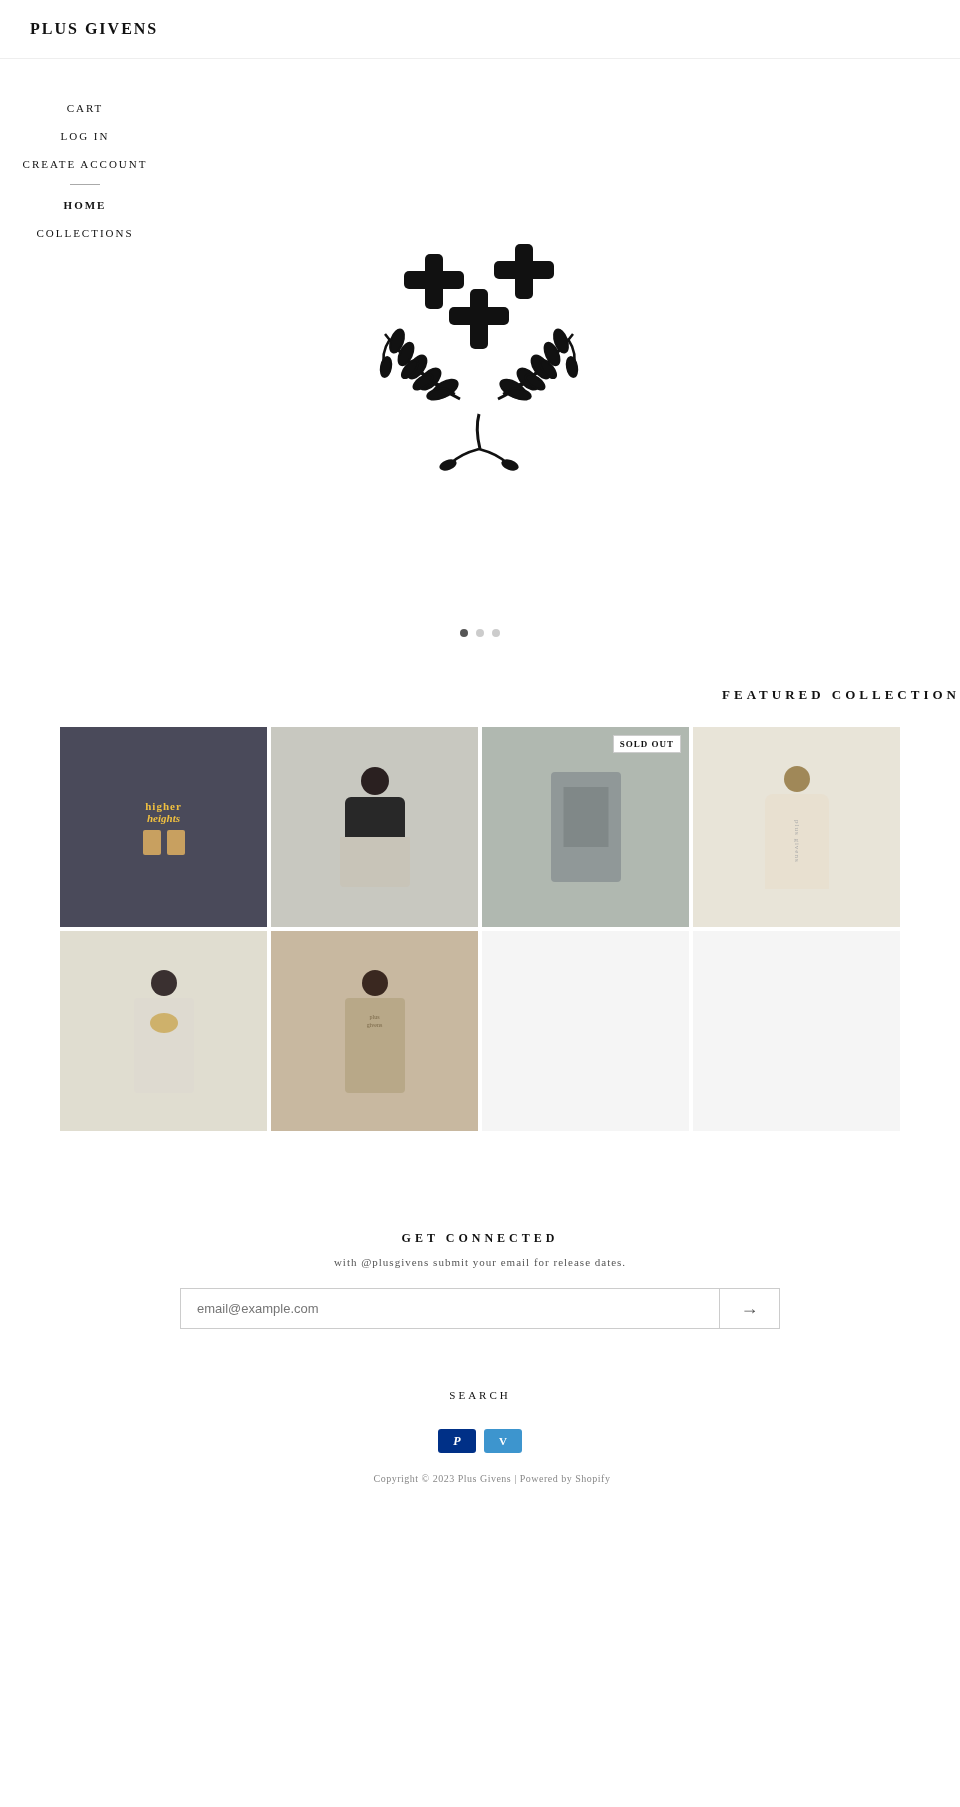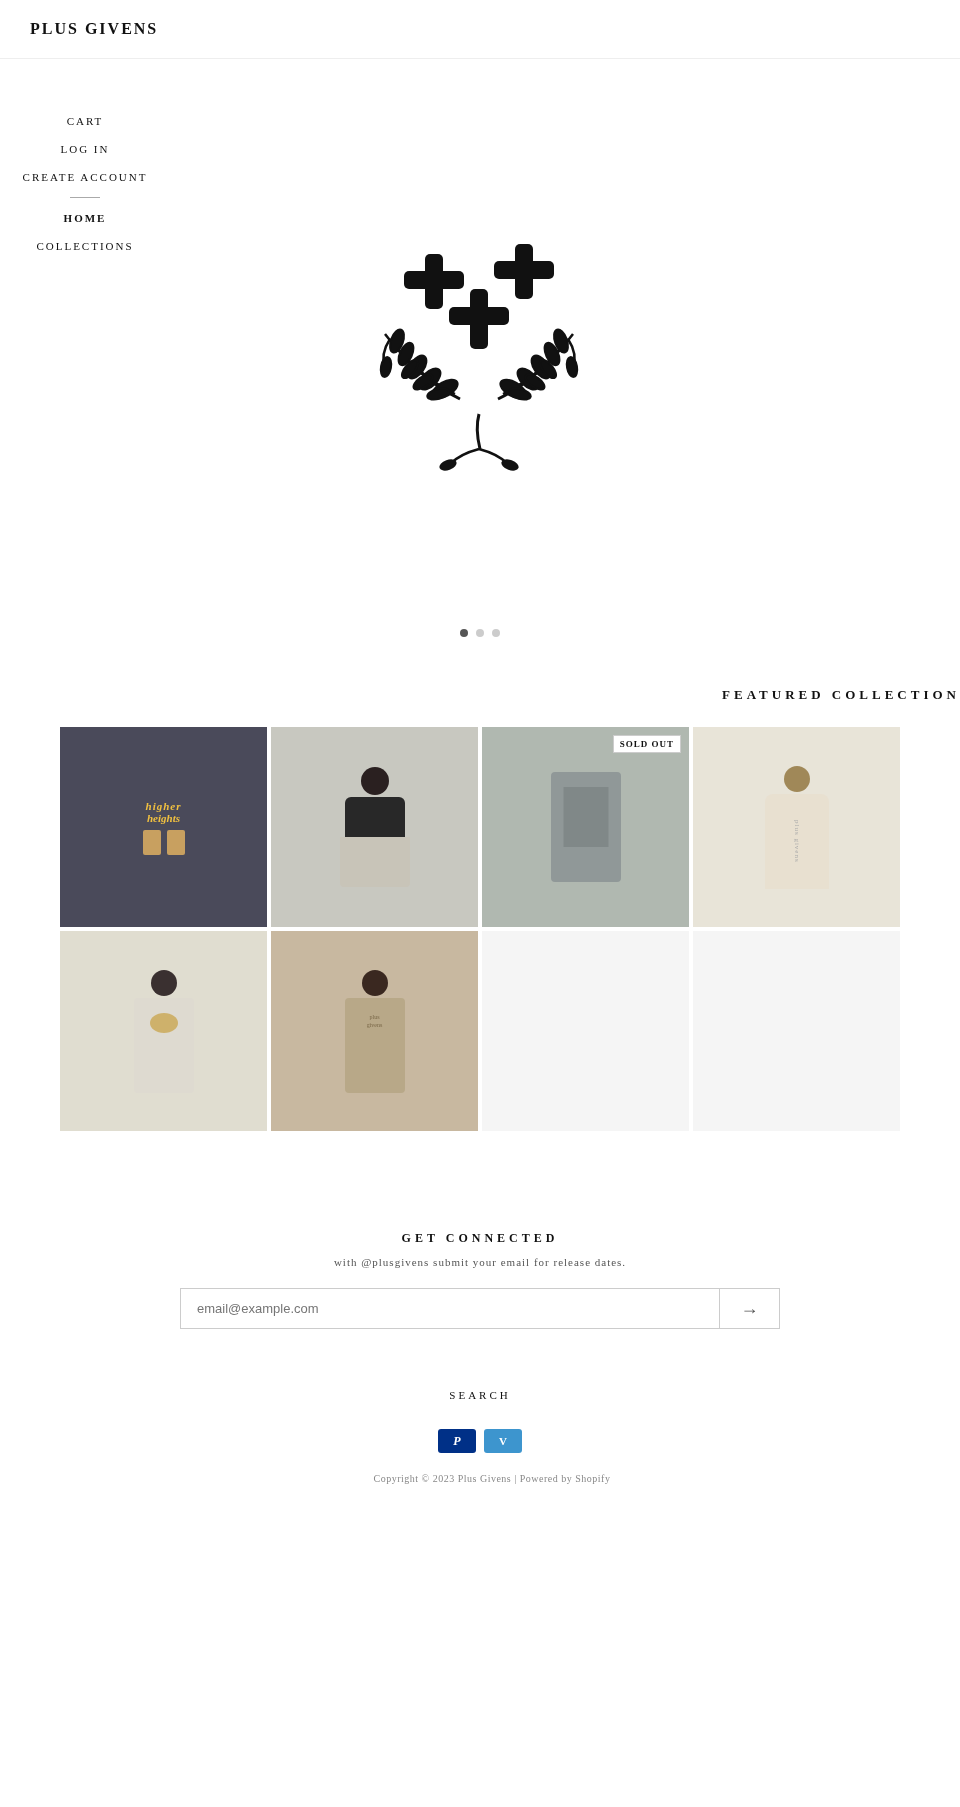--- a/index.html
+++ b/index.html
@@ -19,21 +19,21 @@
     .brand-name {
       font-size: 16px;
       font-weight: 700;
       letter-spacing: 2px;
       text-transform: uppercase;
     }
 
     
     .sidebar-nav {
       position: absolute;
-      top: 77px;
+      top: 64px;
       left: 0;
       width: 170px;
       padding: 30px 0;
       text-align: center;
     }
     .sidebar-nav a {
       display: block;
       font-size: 11px;
       letter-spacing: 2px;
       text-transform: uppercase;
@@ -374,21 +374,21 @@
     </div>
 
     <section class="featured-section">
       <h2 class="section-title">FEATURED COLLECTION</h2>
 
       <div class="product-grid">
 
         <div class="product-card">
           <div class="img-tshirt-dark">
             <div style="text-align:center; padding: 10px;">
-              <div style="color:#f0c040; font-size:11px; font-weight:bold; font-style:italic; letter-spacing:1px;">higher</div>
+              <div style="color:#f0c040; font-size:11px; font-weight:bold; letter-spacing:1px;">higher</div>
               <div style="color:#f0c040; font-size:11px; font-weight:bold; font-style:italic;">heights</div>
               <div style="margin-top:6px; display:flex; justify-content:center; gap:6px;">
                 <div style="width:18px; height:25px; background:#c8a060; border-radius:2px;"></div>
                 <div style="width:18px; height:25px; background:#c8a060; border-radius:2px;"></div>
               </div>
             </div>
           </div>
         </div>
 
         <div class="product-card">

